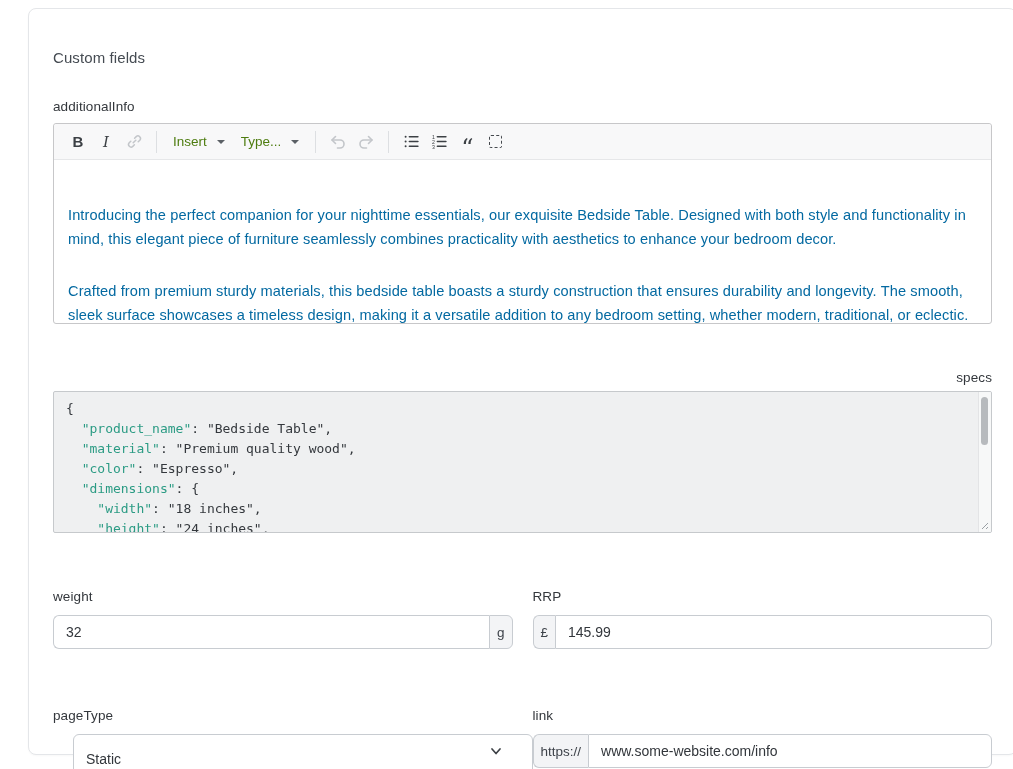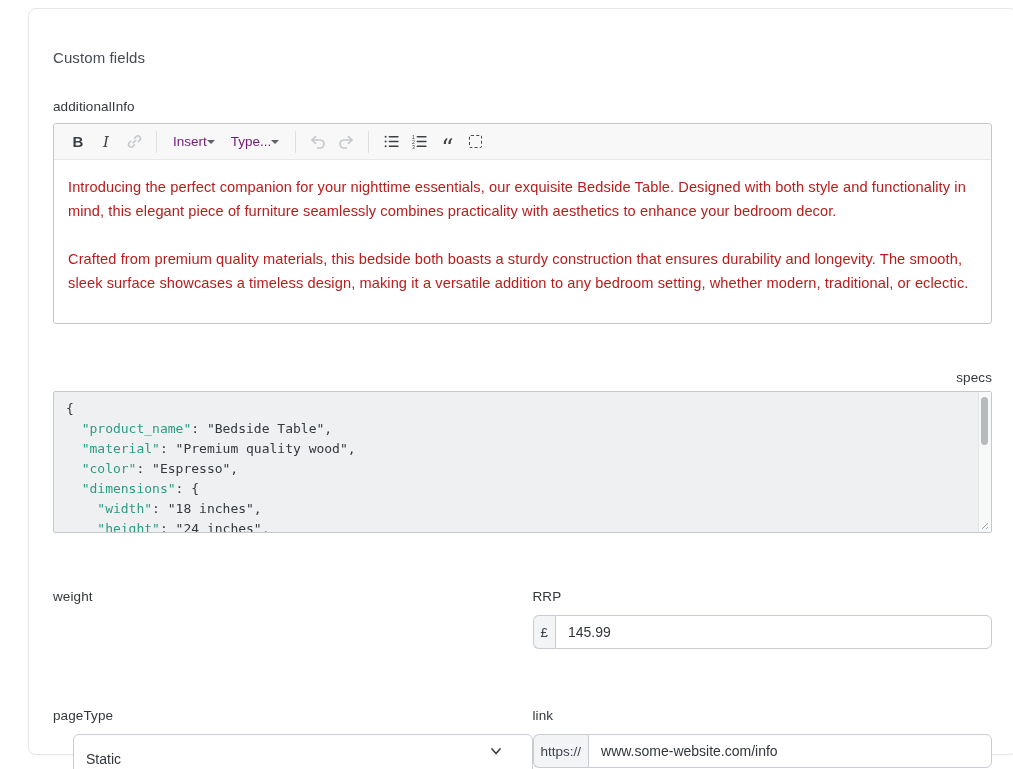--- a/index.html
+++ b/index.html
@@ -63,24 +63,24 @@
   .tb-bold { font-weight: bold; font-size: 15px; font-family: "Liberation Sans", sans-serif; }
   .tb-italic { font-style: italic; font-family: "DejaVu Serif", serif; font-size: 15px; }
   .tb-quote { font-family: "DejaVu Serif", serif; font-size: 24px; line-height: 10px; padding-top: 12px; }
   .tb-divider {
     width: 1px; height: 22px;
     background: #dddfe2;
     margin: 0 8px;
     flex: 0 0 auto;
   }
   .tb-menu-btn {
-    display: flex; align-items: center; gap: 0;
+    display: flex; align-items: center; gap: 10px;
     border: none; background: transparent;
     height: 28px; padding: 0 8px;
-    font-size: 13.5px; color: #701a75;
+    font-size: 13.5px; color: #4d7c0f;
     font-family: "Liberation Sans", "DejaVu Sans", sans-serif;
     cursor: pointer;
     flex: 0 0 auto;
   }
   .caret-down {
     width: 0; height: 0;
     border-left: 4px solid transparent;
     border-right: 4px solid transparent;
     border-top: 4.5px solid #5b6066;
   }
@@ -93,23 +93,24 @@
   .rte-content {
     flex: 1;
     padding: 15px 14px;
     overflow: hidden;
     border-radius: 0 0 3px 3px;
     cursor: text;
   }
   .rte-content p {
     font-size: 14.6px;
     line-height: 24px;
-    color: #b91c1c;
+    color: #0369a1;
     margin-bottom: 24px;
     letter-spacing: 0.1px;
+    margin-top: 28px;
   }
 
   
   .specs-label { margin-top: 46px; text-align: right; }
   .specs-box {
     margin-top: 6px;
     position: relative;
     height: 142px;
     border: 1px solid #c6c9cc;
     border-radius: 2px;
@@ -285,41 +286,45 @@
       </button>
       <button class="tb-btn tb-quote">
         <span>“</span>
       </button>
       <button class="tb-btn">
         <span class="dashed-square"></span>
       </button>
     </div>
     <div class="rte-content">
       <p>Introducing the perfect companion for your nighttime essentials, our exquisite Bedside Table. Designed with both style and functionality in mind, this elegant piece of furniture seamlessly combines practicality with aesthetics to enhance your bedroom decor.</p>
-      <p>Crafted from premium quality materials, this bedside both boasts a sturdy construction that ensures durability and longevity. The smooth, sleek surface showcases a timeless design, making it a versatile addition to any bedroom setting, whether modern, traditional, or eclectic.</p>
+      <p>Crafted from premium sturdy materials, this bedside table boasts a sturdy construction that ensures durability and longevity. The smooth, sleek surface showcases a timeless design, making it a versatile addition to any bedroom setting, whether modern, traditional, or eclectic.</p>
     </div>
   </div>
 
   <div class="field-label specs-label">specs</div>
   <div class="specs-box">
     <div class="specs-code"><div class="code-line"><span>{</span><span class="json-key"></span><span></span></div><div class="code-line"><span>  </span><span class="json-key">"product_name"</span><span>: "Bedside Table",</span></div><div class="code-line"><span>  </span><span class="json-key">"material"</span><span>: "Premium quality wood",</span></div><div class="code-line"><span>  </span><span class="json-key">"color"</span><span>: "Espresso",</span></div><div class="code-line"><span>  </span><span class="json-key">"dimensions"</span><span>: {</span></div><div class="code-line"><span>    </span><span class="json-key">"width"</span><span>: "18 inches",</span></div><div class="code-line"><span>    </span><span class="json-key">"height"</span><span>: "24 inches",</span></div></div>
     <div class="specs-scrollbar">
       <div class="specs-scroll-thumb"></div>
     </div>
     <div class="specs-resize">
       <svg width="12" height="12" viewBox="0 0 12 12" fill="none" stroke="#9aa0a5" stroke-width="1">
         <path d="M10 4 4 10M10 8 8 10"></path>
       </svg>
     </div>
   </div>
 
   <div class="field-grid">
 
     <div class="field-cell">
       <div class="field-label">weight</div>
+      <div class="control-row input-group">
+        <input class="text-input has-addon-right" type="text" value="32" style="">
+        <span class="addon addon-right">g</span>
+      </div>
     </div>
 
     <div class="field-cell">
       <div class="field-label">RRP</div>
       <div class="control-row input-group">
         <span class="addon addon-left">£</span>
         <input class="text-input has-addon-left" type="text" value="145.99" style="">
       </div>
     </div>
 

